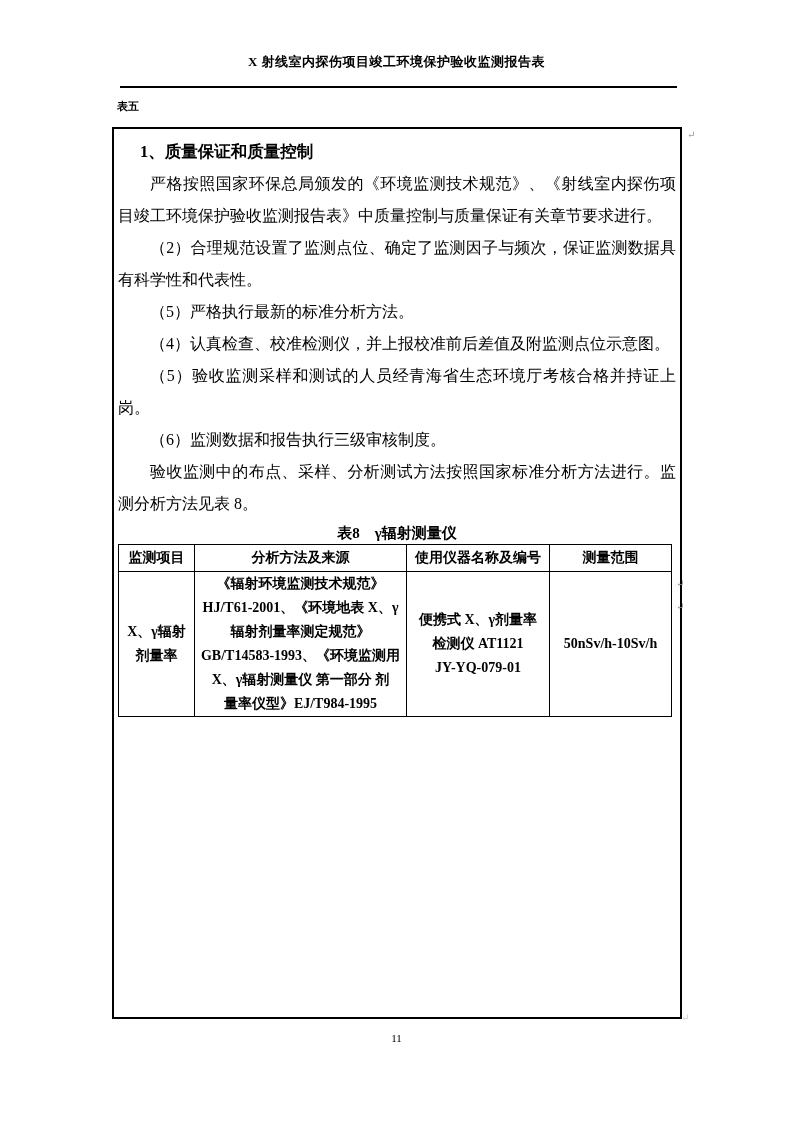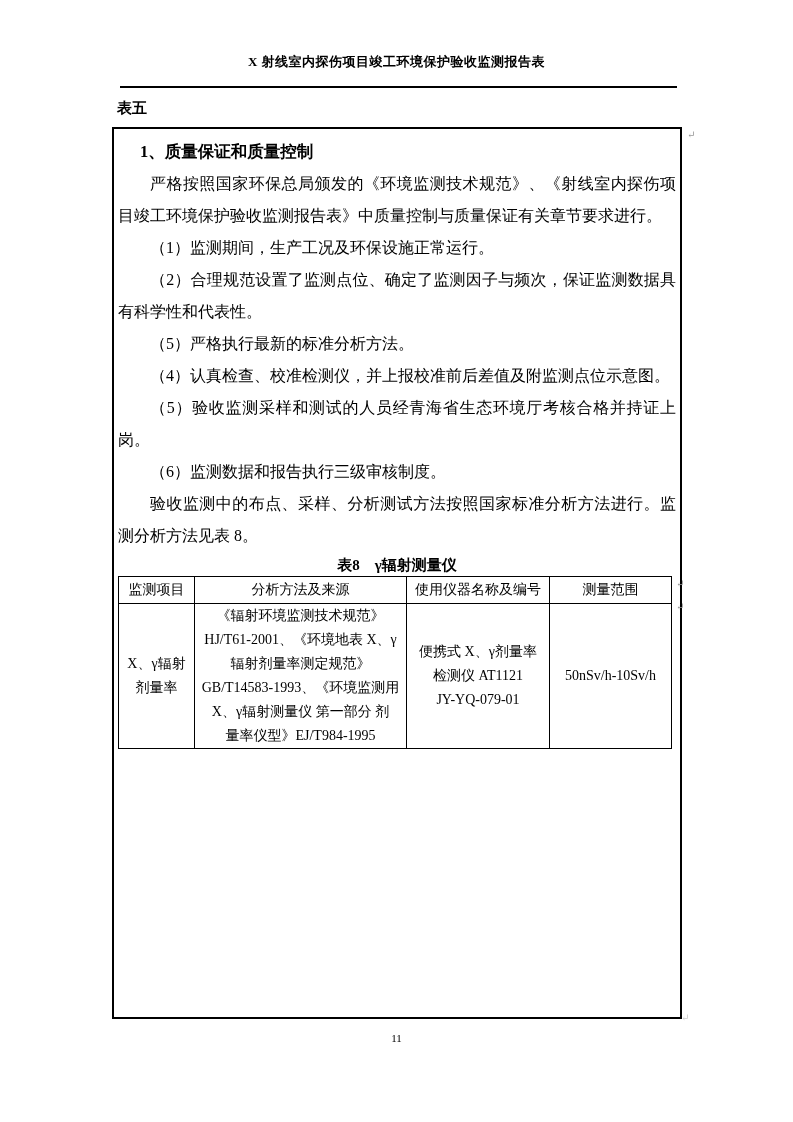--- a/index.html
+++ b/index.html
@@ -16,21 +16,21 @@
     text-align:center;
     font-size:13px;font-weight:bold;
     letter-spacing:0.5px;
   }
   .header-rule{
     position:absolute;top:86px;left:120px;width:557px;height:2px;
     background:#000;
   }
   .section-label{
     position:absolute;top:99px;left:117px;
-    font-size:15px;font-weight:bold;
+    font-size:11px;font-weight:bold;
   }
   .main-box{
     position:absolute;left:112px;top:127px;
     width:570px;height:892px;
     border:2px solid #000;
     box-sizing:border-box;
     padding:7px 4px 16px 4px;
   }
   .heading{
     font-size:16.5px;font-weight:bold;
@@ -49,21 +49,21 @@
     margin-top:3px;
   }
   table.t8{
     border-collapse:collapse;
     table-layout:fixed;
     width:553px;
     margin-top:1px;
   }
   table.t8 th, table.t8 td{
     border:1.5px solid #000;
-    font-weight:normal;
+    font-weight:bold;
     font-size:14px;
     text-align:center;
     vertical-align:middle;
     padding:0 2px;
     box-sizing:border-box;
     overflow:hidden;
   }
   table.t8 thead tr{height:27px;}
   table.t8 tbody tr{height:127px;}
   .pre{white-space:pre-line;line-height:24px;margin-top:44px;}
@@ -88,21 +88,20 @@
   <div class="header-title">X 射线室内探伤项目竣工环境保护验收监测报告表</div>
   <div class="header-rule"></div>
   <div class="section-label">表五</div>
 
   <span class="pilcrow" style="left:687px;top:130px;">↵</span>
 
   <div class="main-box">
 
     <div class="heading">1、质量保证和质量控制</div>
     <p class="para">严格按照国家环保总局颁发的《环境监测技术规范》、《射线室内探伤项目竣工环境保护验收监测报告表》中质量控制与质量保证有关章节要求进行。</p>
-    <p class="para">（1）监测期间，生产工况及环保设施正常运行。</p>
     <p class="para">（2）合理规范设置了监测点位、确定了监测因子与频次，保证监测数据具有科学性和代表性。</p>
     <p class="para">（5）严格执行最新的标准分析方法。</p>
     <p class="para">（4）认真检查、校准检测仪，并上报校准前后差值及附监测点位示意图。</p>
     <p class="para">（5）验收监测采样和测试的人员经青海省生态环境厅考核合格并持证上岗。</p>
     <p class="para">（6）监测数据和报告执行三级审核制度。</p>
 
     <p class="para">验收监测中的布点、采样、分析测试方法按照国家标准分析方法进行。监测分析方法见表 8。</p>
 
     <div class="table-title">表8　γ辐射测量仪</div>
 

